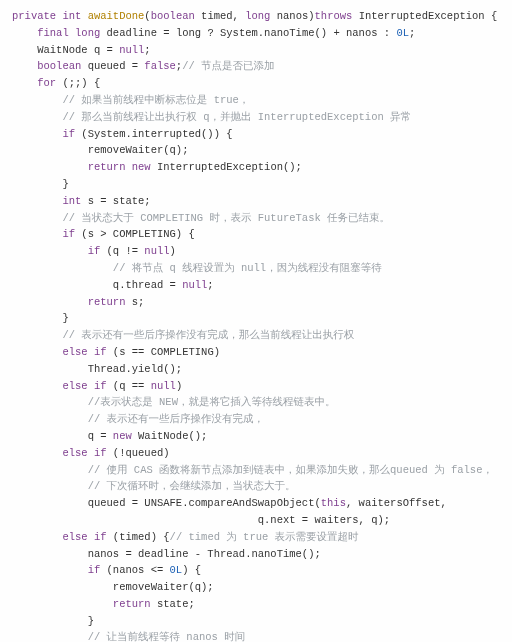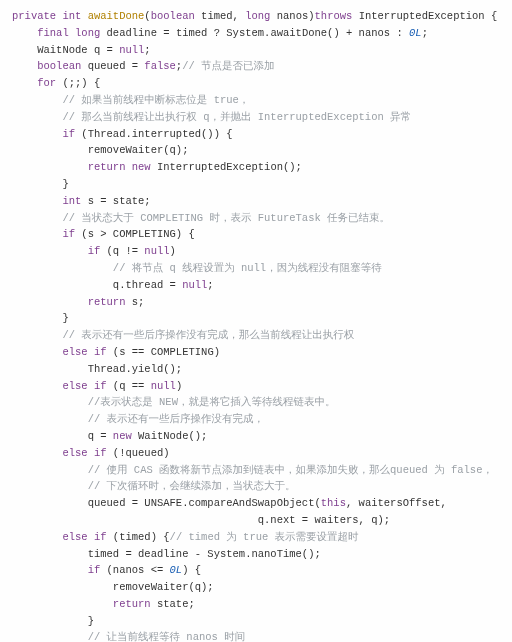--- a/index.html
+++ b/index.html
@@ -14,34 +14,34 @@
     box-sizing: border-box;
   }
   pre {
     margin: 0;
     white-space: pre;
     font-family: inherit;
   }
   .kw { color: #7e3e8e; }      
   .mname { color: #b08000; }       
   .comment { color: #9aa0a6; } 
-  .num { color: #1a5fb4; font-style: italic; }
+  .num { color: #1a5fb4; }
   
 </style>
 </head>
 <body>
 
 <pre><span class="kw" data-bind="code.line1.kw_private">private</span> <span class="kw" data-bind="code.line1.kw_int">int</span> <span class="mname" data-bind="code.line1.name">awaitDone</span><span data-bind="code.line1.lp">(</span><span class="kw" data-bind="code.line1.kw_boolean">boolean</span><span data-bind="code.line1.p_timed"> timed, </span><span class="kw" data-bind="code.line1.kw_long">long</span><span data-bind="code.line1.p_nanos"> nanos)</span><span class="kw" data-bind="code.line1.kw_throws">throws</span><span data-bind="code.line1.ex"> InterruptedException {</span>
-    <span class="kw" data-bind="code.line2.kw_final">final</span><span data-bind="code.line2.sp"> </span><span class="kw" data-bind="code.line2.kw_long">long</span><span data-bind="code.line2.rest"> deadline = timed ? System.awaitDone() + nanos : </span><span class="num" data-bind="code.line2.zero">0L</span><span data-bind="code.line2.semi">;</span>
+    <span class="kw" data-bind="code.line2.kw_final">final</span><span data-bind="code.line2.sp"> </span><span class="kw" data-bind="code.line2.kw_long">long</span><span data-bind="code.line2.rest"> deadline = long ? System.nanoTime() + nanos : </span><span class="num" data-bind="code.line2.zero">0L</span><span data-bind="code.line2.semi">;</span>
     <span data-bind="code.line3.txt">WaitNode q = </span><span class="kw" data-bind="code.line3.kw_null">null</span><span data-bind="code.line3.semi">;</span>
     <span class="kw" data-bind="code.line4.kw_boolean">boolean</span><span data-bind="code.line4.rest"> queued = </span><span class="kw" data-bind="code.line4.kw_false">false</span><span data-bind="code.line4.semi">;</span><span class="comment" data-bind="code.line4.comment">// 节点是否已添加</span>
     <span class="kw" data-bind="code.line5.kw_for">for</span><span data-bind="code.line5.rest"> (;;) {</span>
         <span class="comment" data-bind="code.line6.comment">// 如果当前线程中断标志位是 true，</span>
         <span class="comment" data-bind="code.line7.comment">// 那么当前线程让出执行权 q，并抛出 InterruptedException 异常</span>
-        <span class="kw" data-bind="code.line8.kw_if">if</span><span data-bind="code.line8.rest"> (Thread.interrupted()) {</span>
+        <span class="kw" data-bind="code.line8.kw_if">if</span><span data-bind="code.line8.rest"> (System.interrupted()) {</span>
             <span data-bind="code.line9.txt">removeWaiter(q);</span>
             <span class="kw" data-bind="code.line10.kw_throw">return</span><span data-bind="code.line10.sp"> </span><span class="kw" data-bind="code.line10.kw_new">new</span><span data-bind="code.line10.rest"> InterruptedException();</span>
         <span data-bind="code.line11.txt">}</span>
         <span class="kw" data-bind="code.line12.kw_int">int</span><span data-bind="code.line12.rest"> s = state;</span>
         <span class="comment" data-bind="code.line13.comment">// 当状态大于 COMPLETING 时，表示 FutureTask 任务已结束。</span>
         <span class="kw" data-bind="code.line14.kw_if">if</span><span data-bind="code.line14.rest"> (s &gt; COMPLETING) {</span>
             <span class="kw" data-bind="code.line15.kw_if">if</span><span data-bind="code.line15.rest"> (q != </span><span class="kw" data-bind="code.line15.kw_null">null</span><span data-bind="code.line15.close">)</span>
                 <span class="comment" data-bind="code.line16.comment">// 将节点 q 线程设置为 null，因为线程没有阻塞等待</span>
                 <span data-bind="code.line17.txt">q.thread = </span><span class="kw" data-bind="code.line17.kw_null">null</span><span data-bind="code.line17.semi">;</span>
             <span class="kw" data-bind="code.line18.kw_return">return</span><span data-bind="code.line18.rest"> s;</span>
@@ -52,21 +52,21 @@
         <span class="kw" data-bind="code.line23.kw_else">else</span><span data-bind="code.line23.sp"> </span><span class="kw" data-bind="code.line23.kw_if">if</span><span data-bind="code.line23.rest"> (q == </span><span class="kw" data-bind="code.line23.kw_null">null</span><span data-bind="code.line23.close">)</span>
             <span class="comment" data-bind="code.line24.comment">//表示状态是 NEW，就是将它插入等待线程链表中。</span>
             <span class="comment" data-bind="code.line25.comment">// 表示还有一些后序操作没有完成，</span>
             <span data-bind="code.line26.txt">q = </span><span class="kw" data-bind="code.line26.kw_new">new</span><span data-bind="code.line26.rest"> WaitNode();</span>
         <span class="kw" data-bind="code.line27.kw_else">else</span><span data-bind="code.line27.sp"> </span><span class="kw" data-bind="code.line27.kw_if">if</span><span data-bind="code.line27.rest"> (!queued)</span>
             <span class="comment" data-bind="code.line28.comment">// 使用 CAS 函数将新节点添加到链表中，如果添加失败，那么queued 为 false，</span>
             <span class="comment" data-bind="code.line29.comment">// 下次循环时，会继续添加，当状态大于。</span>
             <span data-bind="code.line30.txt">queued = UNSAFE.compareAndSwapObject(</span><span class="kw" data-bind="code.line30.kw_this">this</span><span data-bind="code.line30.rest">, waitersOffset,</span>
                                        <span data-bind="code.line31.txt">q.next = waiters, q);</span>
         <span class="kw" data-bind="code.line32.kw_else">else</span><span data-bind="code.line32.sp"> </span><span class="kw" data-bind="code.line32.kw_if">if</span><span data-bind="code.line32.rest"> (timed) {</span><span class="comment" data-bind="code.line32.comment">// timed 为 true 表示需要设置超时</span>
-            <span data-bind="code.line33.txt">timed = deadline - System.nanoTime();</span>
+            <span data-bind="code.line33.txt">nanos = deadline - Thread.nanoTime();</span>
             <span class="kw" data-bind="code.line34.kw_if">if</span><span data-bind="code.line34.rest"> (nanos &lt;= </span><span class="num" data-bind="code.line34.zero">0L</span><span data-bind="code.line34.close">) {</span>
                 <span data-bind="code.line35.txt">removeWaiter(q);</span>
                 <span class="kw" data-bind="code.line36.kw_return">return</span><span data-bind="code.line36.rest"> state;</span>
             <span data-bind="code.line37.txt">}</span>
             <span class="comment" data-bind="code.line38.comment">// 让当前线程等待 nanos 时间</span>
             
         
         
             
     

